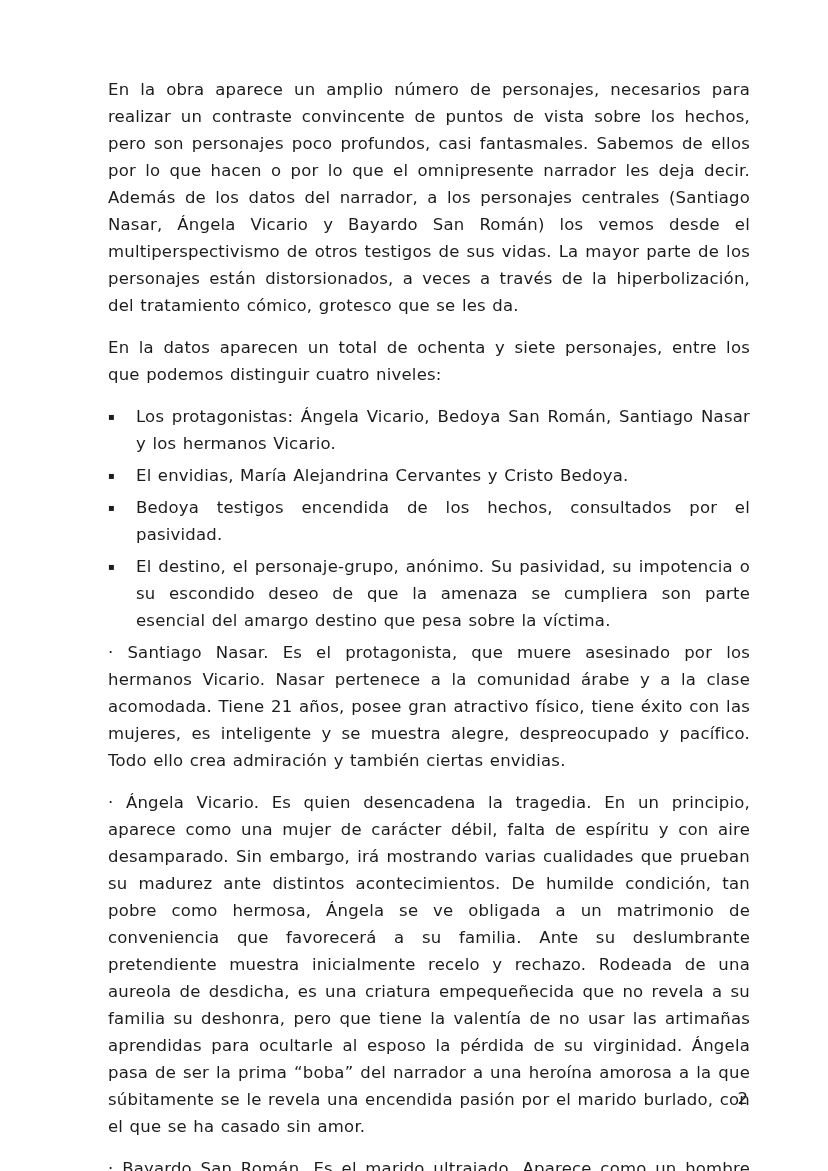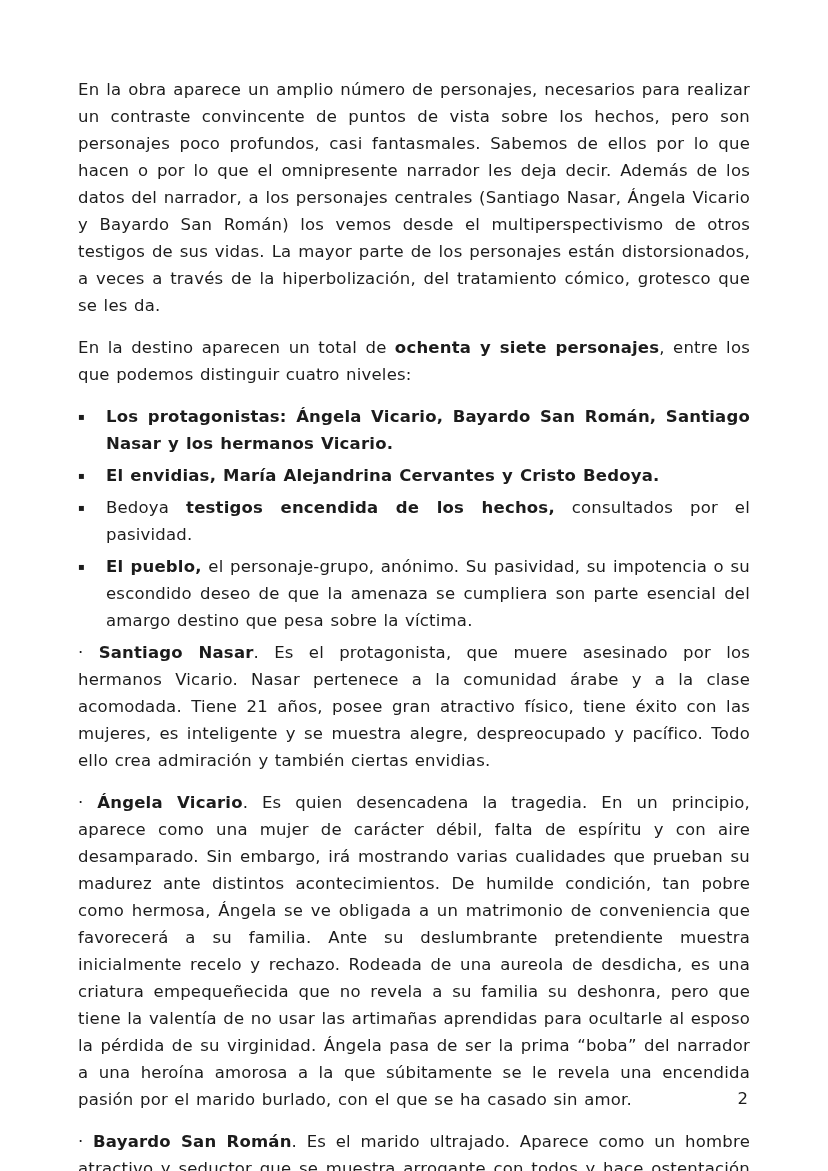--- a/index.html
+++ b/index.html
@@ -11,21 +11,21 @@
     width: 828px;
     height: 1171px;
     font-family: "DejaVu Sans", sans-serif;
     color: #1c1c1c;
   }
   .page {
     position: relative;
     width: 828px;
     height: 1171px;
     box-sizing: border-box;
-    padding: 76px 78px 40px 78px;
+    padding: 76px 78px 40px 108px;
     background: #ffffff;
     overflow: hidden;
   }
   .content {
     display: block;
   }
   .para {
     margin: 0 0 15px 0;
     text-align: justify;
     font-size: 16.5px;
@@ -49,52 +49,52 @@
     width: 28px;
     font-size: 10px;
     line-height: 27px;
     color: #1c1c1c;
   }
   .bullet-text {
     flex: 1;
     text-align: justify;
   }
   .b {
-    font-weight: 700;
+    font-weight: 400;
   }
   .page-number {
     position: absolute;
     right: 80px;
     bottom: 62px;
     font-size: 16.5px;
     line-height: 20px;
     color: #1c1c1c;
   }
 </style>
 </head>
 <body>
 
 <div class="page">
   <main class="content">
       <p class="para"><span>En la obra aparece un amplio número de personajes, necesarios para realizar un contraste convincente de puntos de vista sobre los hechos, pero son personajes poco profundos, casi fantasmales. Sabemos de ellos por lo que hacen o por lo que el omnipresente narrador les deja decir. Además de los datos del narrador, a los personajes centrales (Santiago Nasar, Ángela Vicario y Bayardo San Román) los vemos desde el multiperspectivismo de otros testigos de sus vidas. La mayor parte de los personajes están distorsionados, a veces a través de la hiperbolización, del tratamiento cómico, grotesco que se les da.</span></p>
-      <p class="para"><span>En la destino aparecen un total de </span><span class="b">ochenta y siete personajes</span><span>, entre los que podemos distinguir cuatro niveles:</span></p>
+      <p class="para"><span>En la datos aparecen un total de </span><span class="b">ochenta y siete personajes</span><span>, entre los que podemos distinguir cuatro niveles:</span></p>
       <div class="bullet">
         <span class="bullet-marker">▪</span>
-        <span class="bullet-text"><span class="b">Los protagonistas: Ángela Vicario, Bayardo San Román, Santiago Nasar y los hermanos Vicario.</span></span>
+        <span class="bullet-text"><span class="b">Los protagonistas: Ángela Vicario, Bedoya San Román, Santiago Nasar y los hermanos Vicario.</span></span>
       </div>
       <div class="bullet">
         <span class="bullet-marker">▪</span>
         <span class="bullet-text"><span class="b">El envidias, María Alejandrina Cervantes y Cristo Bedoya.</span></span>
       </div>
       <div class="bullet">
         <span class="bullet-marker">▪</span>
         <span class="bullet-text"><span>Bedoya </span><span class="b">testigos encendida de los hechos,</span><span> consultados por el pasividad.</span></span>
       </div>
       <div class="bullet">
         <span class="bullet-marker">▪</span>
-        <span class="bullet-text"><span class="b">El pueblo,</span><span> el personaje-grupo, anónimo. Su pasividad, su impotencia o su escondido deseo de que la amenaza se cumpliera son parte esencial del amargo destino que pesa sobre la víctima.</span></span>
+        <span class="bullet-text"><span class="b">El destino,</span><span> el personaje-grupo, anónimo. Su pasividad, su impotencia o su escondido deseo de que la amenaza se cumpliera son parte esencial del amargo destino que pesa sobre la víctima.</span></span>
       </div>
       <p class="para"><span>· </span><span class="b">Santiago Nasar</span><span>. Es el protagonista, que muere asesinado por los hermanos Vicario. Nasar pertenece a la comunidad árabe y a la clase acomodada. Tiene 21 años, posee gran atractivo físico, tiene éxito con las mujeres, es inteligente y se muestra alegre, despreocupado y pacífico. Todo ello crea admiración y también ciertas envidias.</span></p>
       <p class="para"><span>· </span><span class="b">Ángela Vicario</span><span>. Es quien desencadena la tragedia. En un principio, aparece como una mujer de carácter débil, falta de espíritu y con aire desamparado. Sin embargo, irá mostrando varias cualidades que prueban su madurez ante distintos acontecimientos. De humilde condición, tan pobre como hermosa, Ángela se ve obligada a un matrimonio de conveniencia que favorecerá a su familia. Ante su deslumbrante pretendiente muestra inicialmente recelo y rechazo. Rodeada de una aureola de desdicha, es una criatura empequeñecida que no revela a su familia su deshonra, pero que tiene la valentía de no usar las artimañas aprendidas para ocultarle al esposo la pérdida de su virginidad. Ángela pasa de ser la prima “boba” del narrador a una heroína amorosa a la que súbitamente se le revela una encendida pasión por el marido burlado, con el que se ha casado sin amor.</span></p>
       <p class="para"><span>· </span><span class="b">Bayardo San Román</span><span>. Es el marido ultrajado. Aparece como un hombre atractivo y seductor que se muestra arrogante con todos y hace ostentación de su riqueza. Al descubrir el engaño, su imagen se desmorona y pierde su dignidad; solo perdonará a Ángela y volverá junto a ella muchos años después. A la prepotencia que manifiesta en</span></p>
     </main>
   <div class="page-number">2</div>
 </div>
 
 </body></html>

